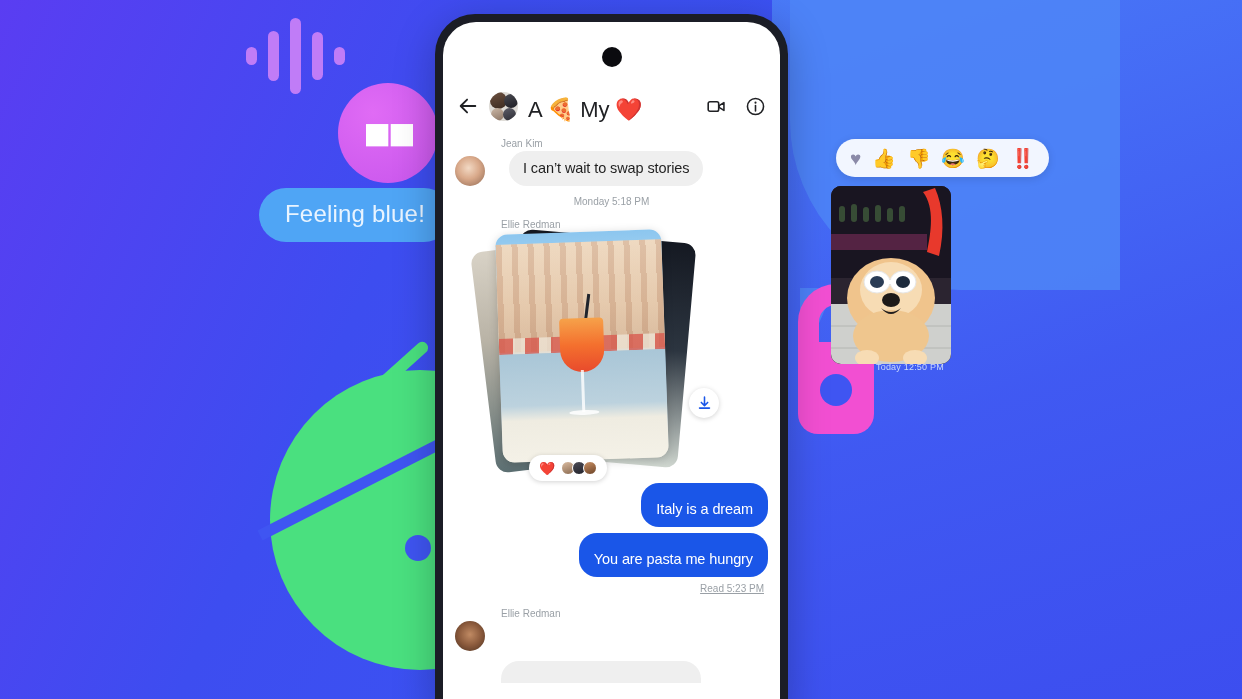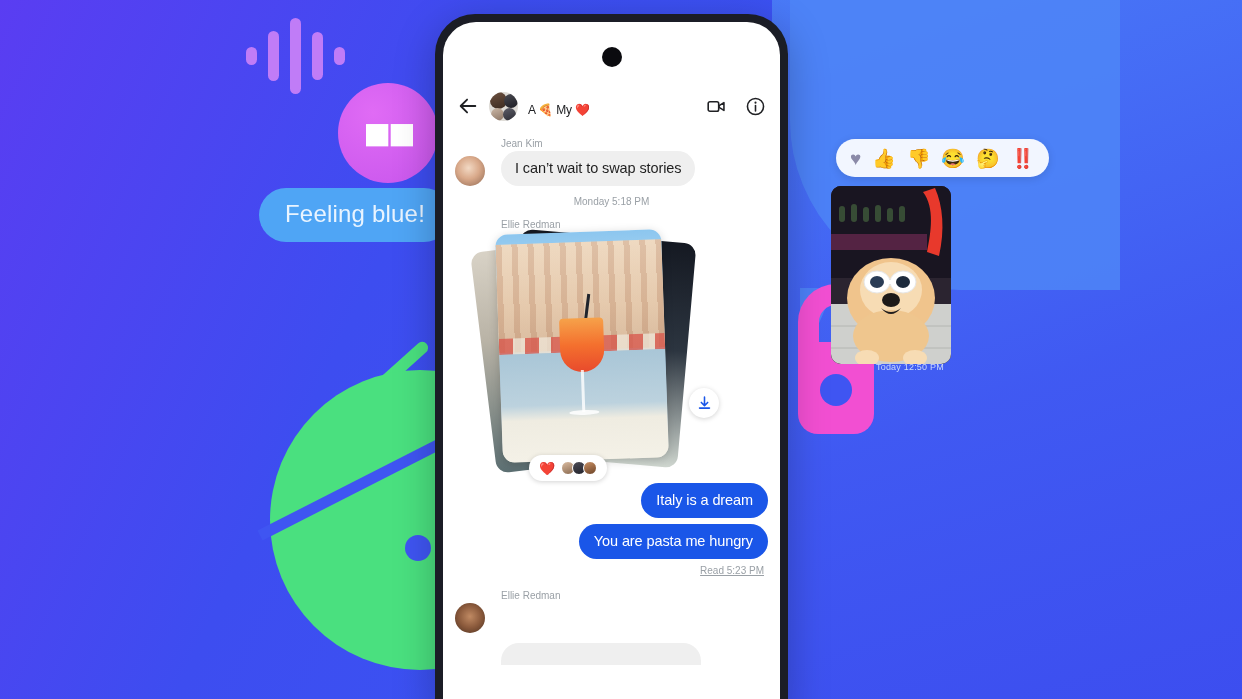--- a/index.html
+++ b/index.html
@@ -144,44 +144,44 @@
   .back-icon { width: 22px; height: 22px; flex: 0 0 auto; }
   .group-avatar {
     width: 29px; height: 29px; border-radius: 50%; flex: 0 0 auto;
     background: #dedbd6; position: relative; overflow: hidden;
   }
   .group-avatar span { position: absolute; border-radius: 50%; }
   .ga1 { width: 17px; height: 17px; left: 1px; top: 0; background: linear-gradient(160deg,#6e5140,#3a2a20); }
   .ga2 { width: 14px; height: 14px; right: 0; top: 2px; background: linear-gradient(160deg,#4a4a52,#1d1d24); }
   .ga3 { width: 13px; height: 13px; left: 2px; bottom: 0; background: linear-gradient(160deg,#cbb7a6,#8a7464); }
   .ga4 { width: 13px; height: 13px; right: 2px; bottom: 0; background: linear-gradient(160deg,#5d5d68,#2b2b33); }
-  .chat-title { font-size: 12px; color: #202124; white-space: nowrap; flex: 1 1 auto; letter-spacing: -.2px; margin-top: 8px; }
+  .chat-title { font-size: 22px; color: #202124; white-space: nowrap; flex: 1 1 auto; letter-spacing: -.2px; margin-top: 8px; }
   .header-actions { display: flex; align-items: center; gap: 18px; }
   .hdr-icon { width: 21px; height: 21px; }
 
   
   .messages {
     position: absolute; top: 108px; left: 0; right: 0; bottom: 0;
     padding: 8px 12px 0 12px; overflow: hidden;
   }
   .sender-name { font-size: 10px; color: #9aa0a6; margin: 0 0 2px 46px; }
-  .msg-row { display: flex; align-items: flex-end; gap: 16px; margin-bottom: 10px; }
+  .msg-row { display: flex; align-items: flex-end; gap: 24px; margin-bottom: 10px; }
   .avatar { width: 30px; height: 30px; border-radius: 50%; flex: 0 0 auto; }
   .avatar.jean { background: radial-gradient(circle at 45% 40%, #f2d9c4 0%, #d9a98a 45%, #8d6650 100%); }
   .avatar.ellie { background: radial-gradient(circle at 50% 45%, #c08a63 0%, #8b5a3c 50%, #4a2f1f 100%); }
   .bubble-in {
     background: #efefef; color: #1f1f1f;
     border-radius: 18px; padding: 9px 14px 10px;
     font-size: 14.5px; letter-spacing: -.1px; max-width: 245px;
   }
   .timestamp-center { text-align: center; font-size: 10px; color: #9aa0a6; margin: 10px 0 12px; }
   .msg-row.out { justify-content: flex-end; margin-bottom: 6px; }
   .bubble-out {
     background: #1a56e8; color: #fff;
-    border-radius: 18px; padding: 9px 15px 10px;
+    border-radius: 18px; padding: 18px 15px 10px;
     font-size: 14.5px; letter-spacing: -.1px; max-width: 245px;
   }
   .read-receipt { text-align: right; font-size: 10px; color: #9aa0a6; margin: 2px 4px 14px 0; text-decoration: underline; }
 
   
   .photo-stack { position: relative; height: 243px; margin: 2px 0 8px 22px; }
   .ph { position: absolute; border-radius: 12px; overflow: hidden; }
   .ph.b1 { left: 34px; top: 4px; width: 176px; height: 225px; transform: rotate(5deg);
            background: linear-gradient(180deg,#151922 0%, #2c3540 48%, #cfd6cf 100%); }
   .ph.b2 { left: 6px; top: 10px; width: 172px; height: 222px; transform: rotate(-7deg);

